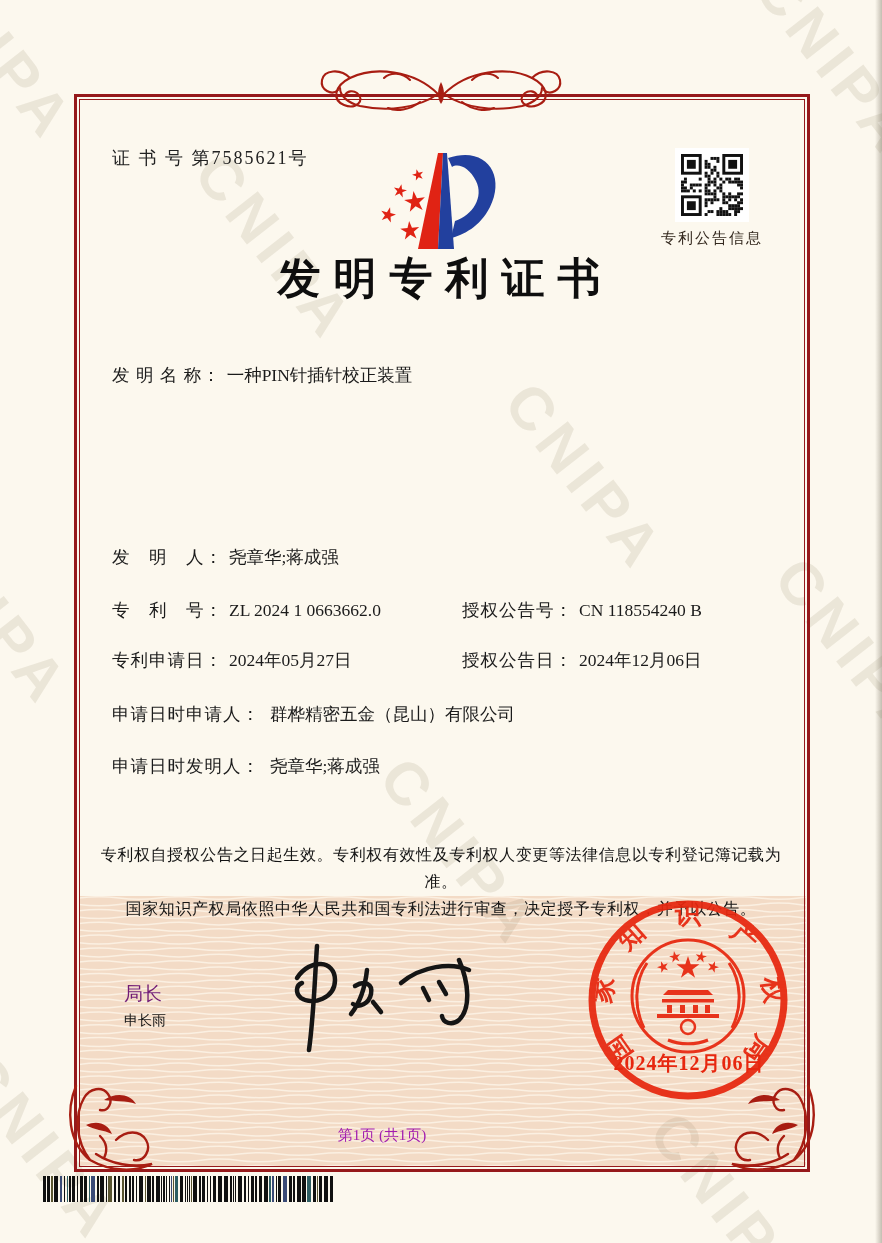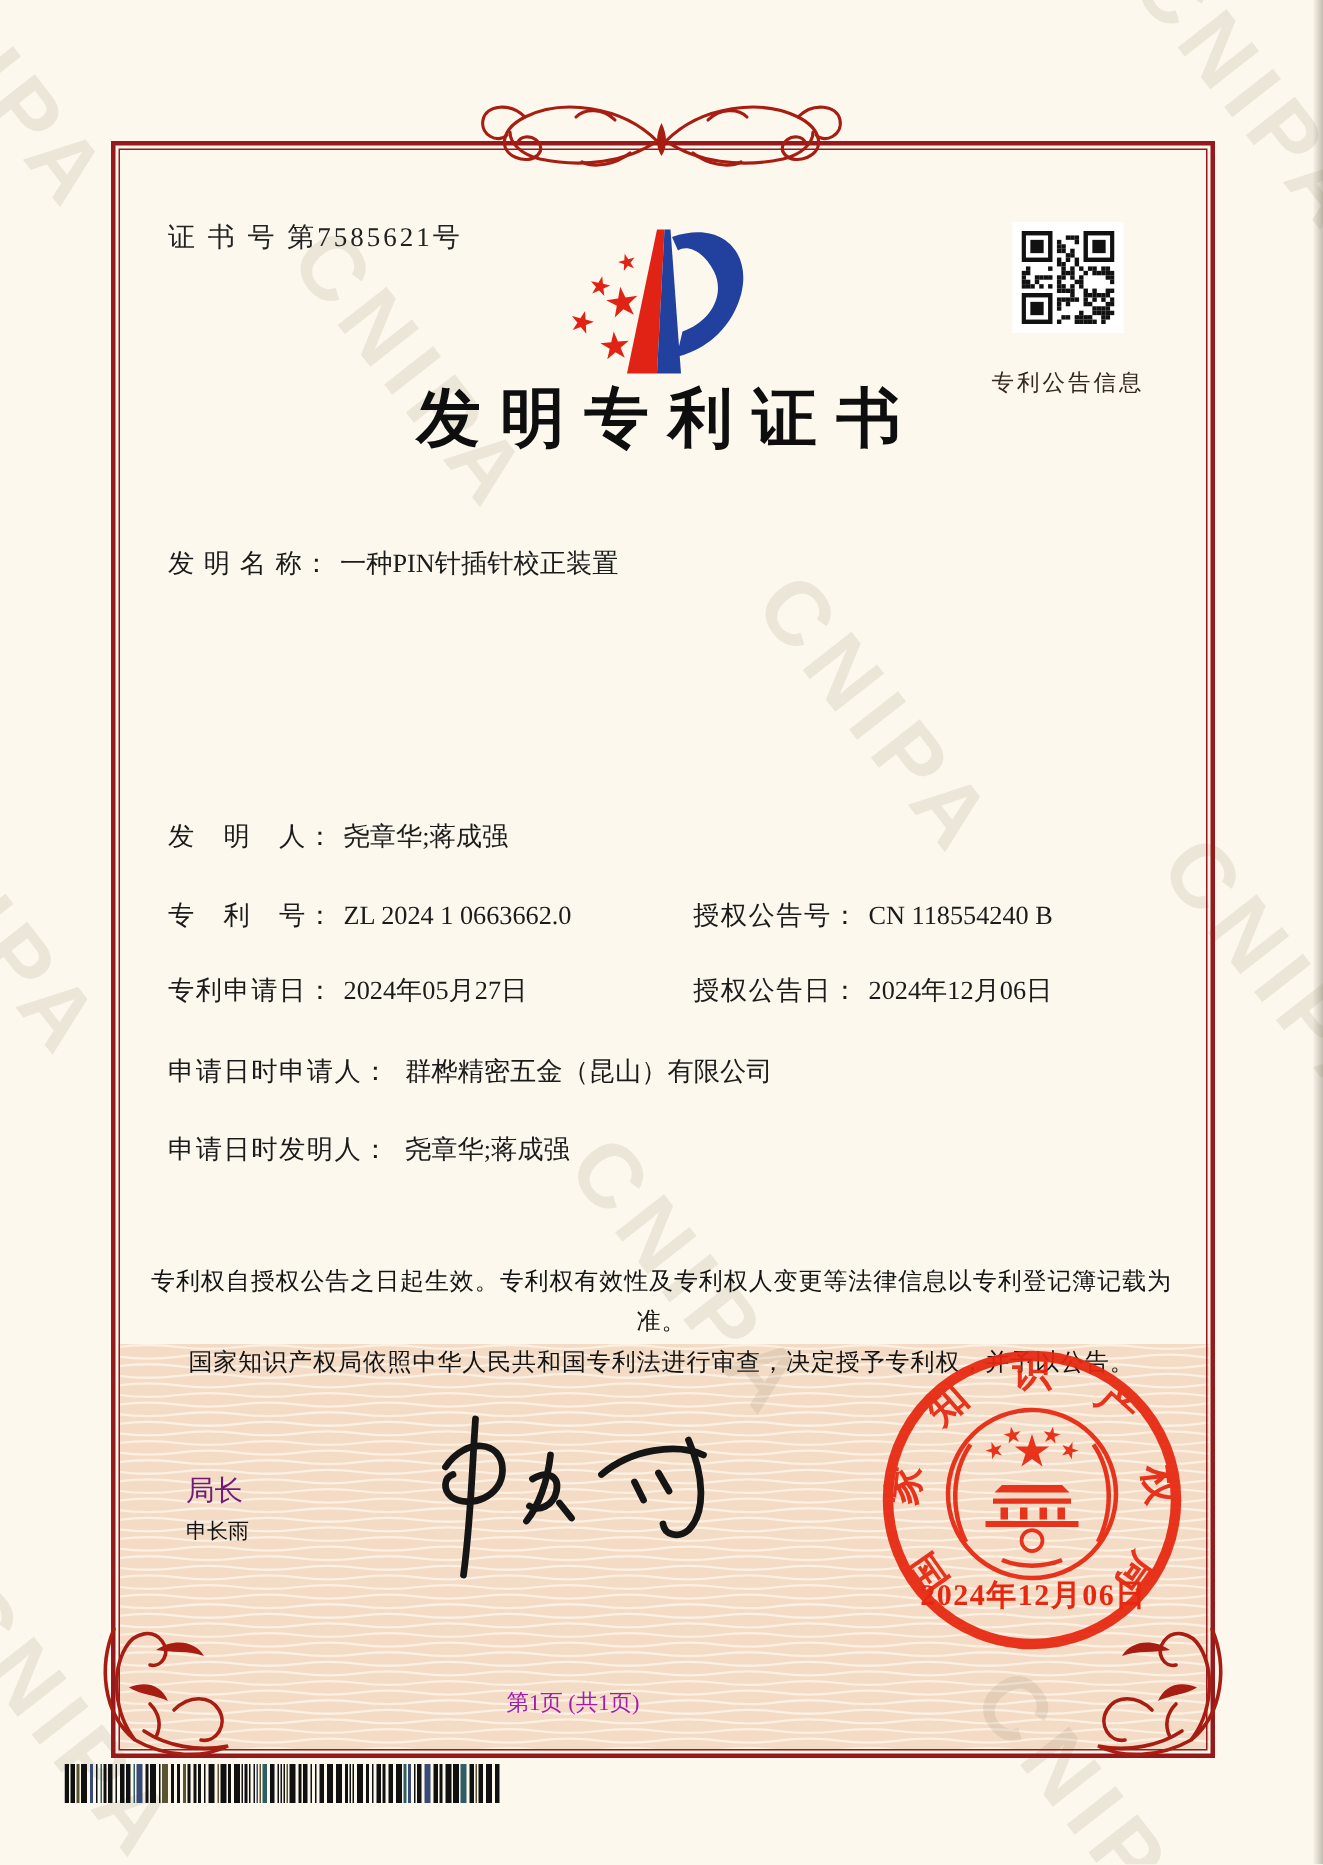--- a/index.html
+++ b/index.html
@@ -12,21 +12,21 @@
   
   .band{position:absolute;left:79px;top:896px;width:727px;height:271px;background:#f3dbc6;overflow:hidden;}
   
   .frame{position:absolute;left:74px;top:94px;width:730px;height:1072px;border:3px solid #96191b;}
   .frame-inner{position:absolute;left:2px;top:2px;right:2px;bottom:2px;border:1px solid #96191b;}
   
   .cert-no{position:absolute;left:112px;top:146px;font-size:18px;letter-spacing:2px;color:#222;}
   .logo{position:absolute;left:368px;top:145px;}
   .qr-wrap{position:absolute;left:660px;top:148px;width:104px;text-align:center;}
   .qr-box{width:74px;height:74px;background:#fff;margin:0 auto;padding:6px;box-sizing:border-box;}
-  .qr-caption{margin-top:24px;font-size:15px;letter-spacing:2px;color:#33281e;}
+  .qr-caption{margin-top:7px;font-size:15px;letter-spacing:2px;color:#33281e;}
   .doc-title{position:absolute;left:74px;top:250px;width:730px;text-align:center;
              font-size:43px;font-weight:bold;letter-spacing:13px;color:#0e0e0e;text-indent:13px;}
   
   .f-row{position:absolute;left:112px;font-size:17.5px;color:#1b1b1b;white-space:nowrap;}
   .f-row .lbl{letter-spacing:1px;}
   .f-row .val{margin-left:6px;}
   .c2{left:462px;}
   .legal{position:absolute;left:86px;top:841px;width:710px;text-align:center;
          font-size:16px;line-height:27px;letter-spacing:.6px;color:#141414;}
   

